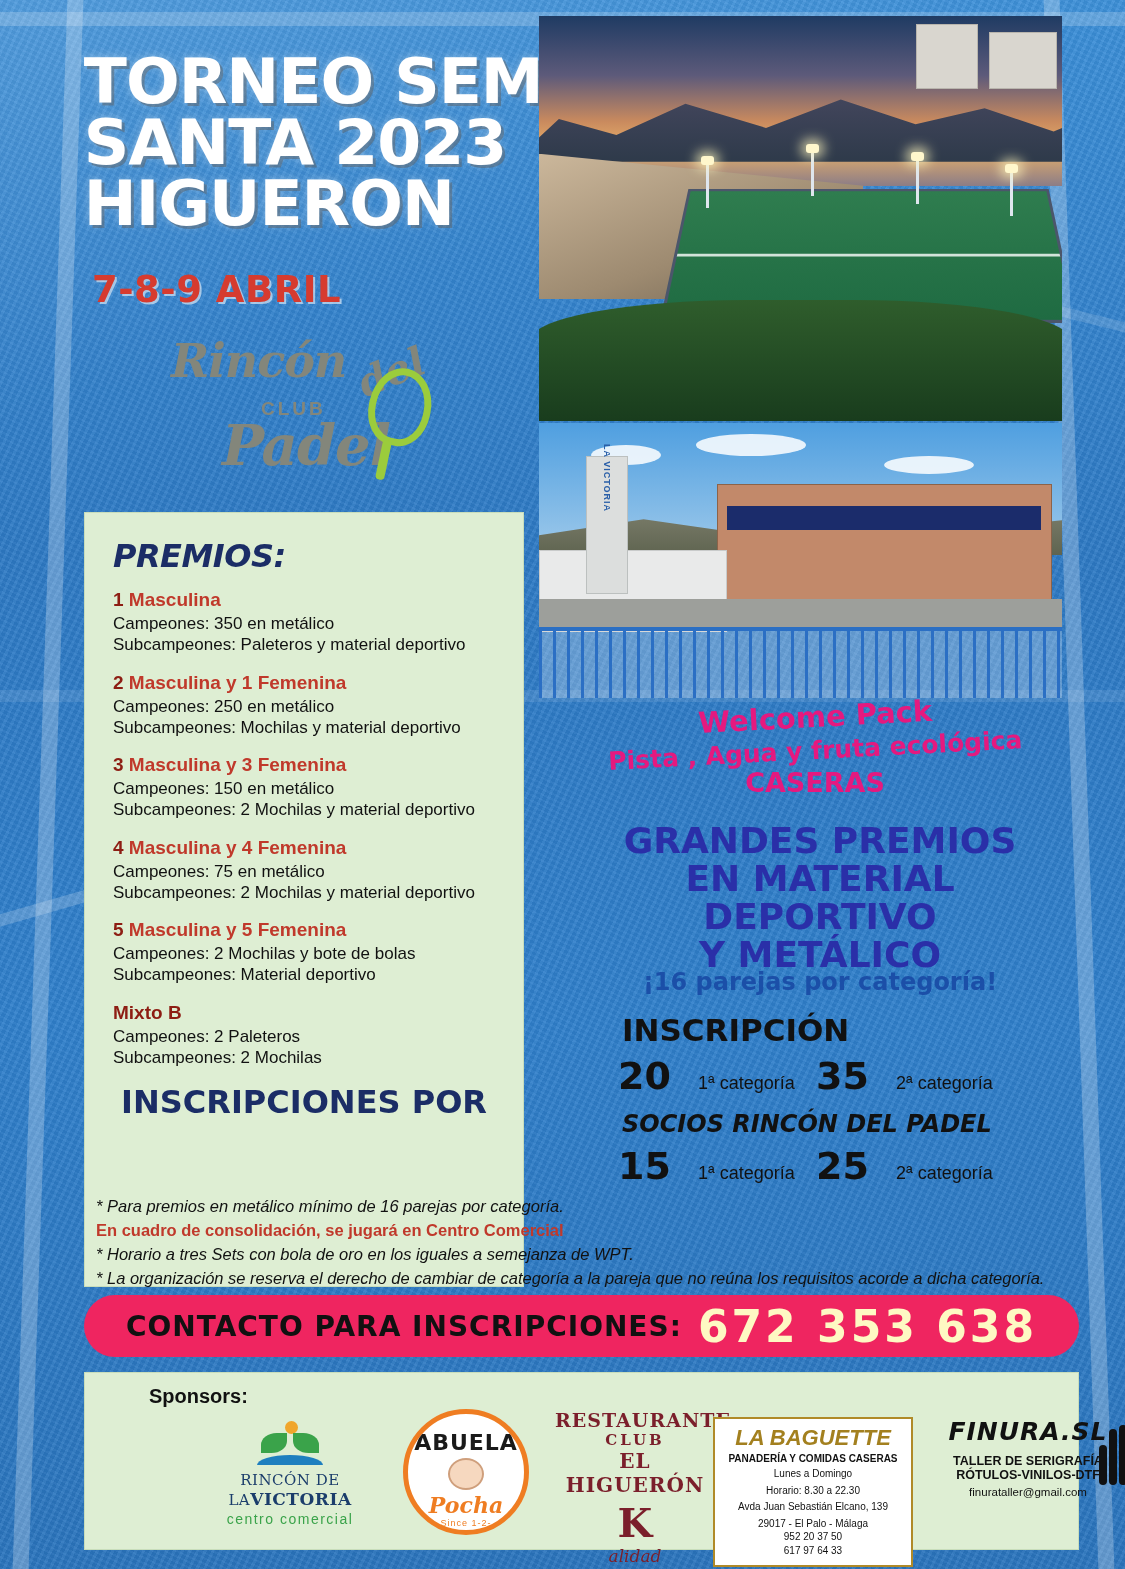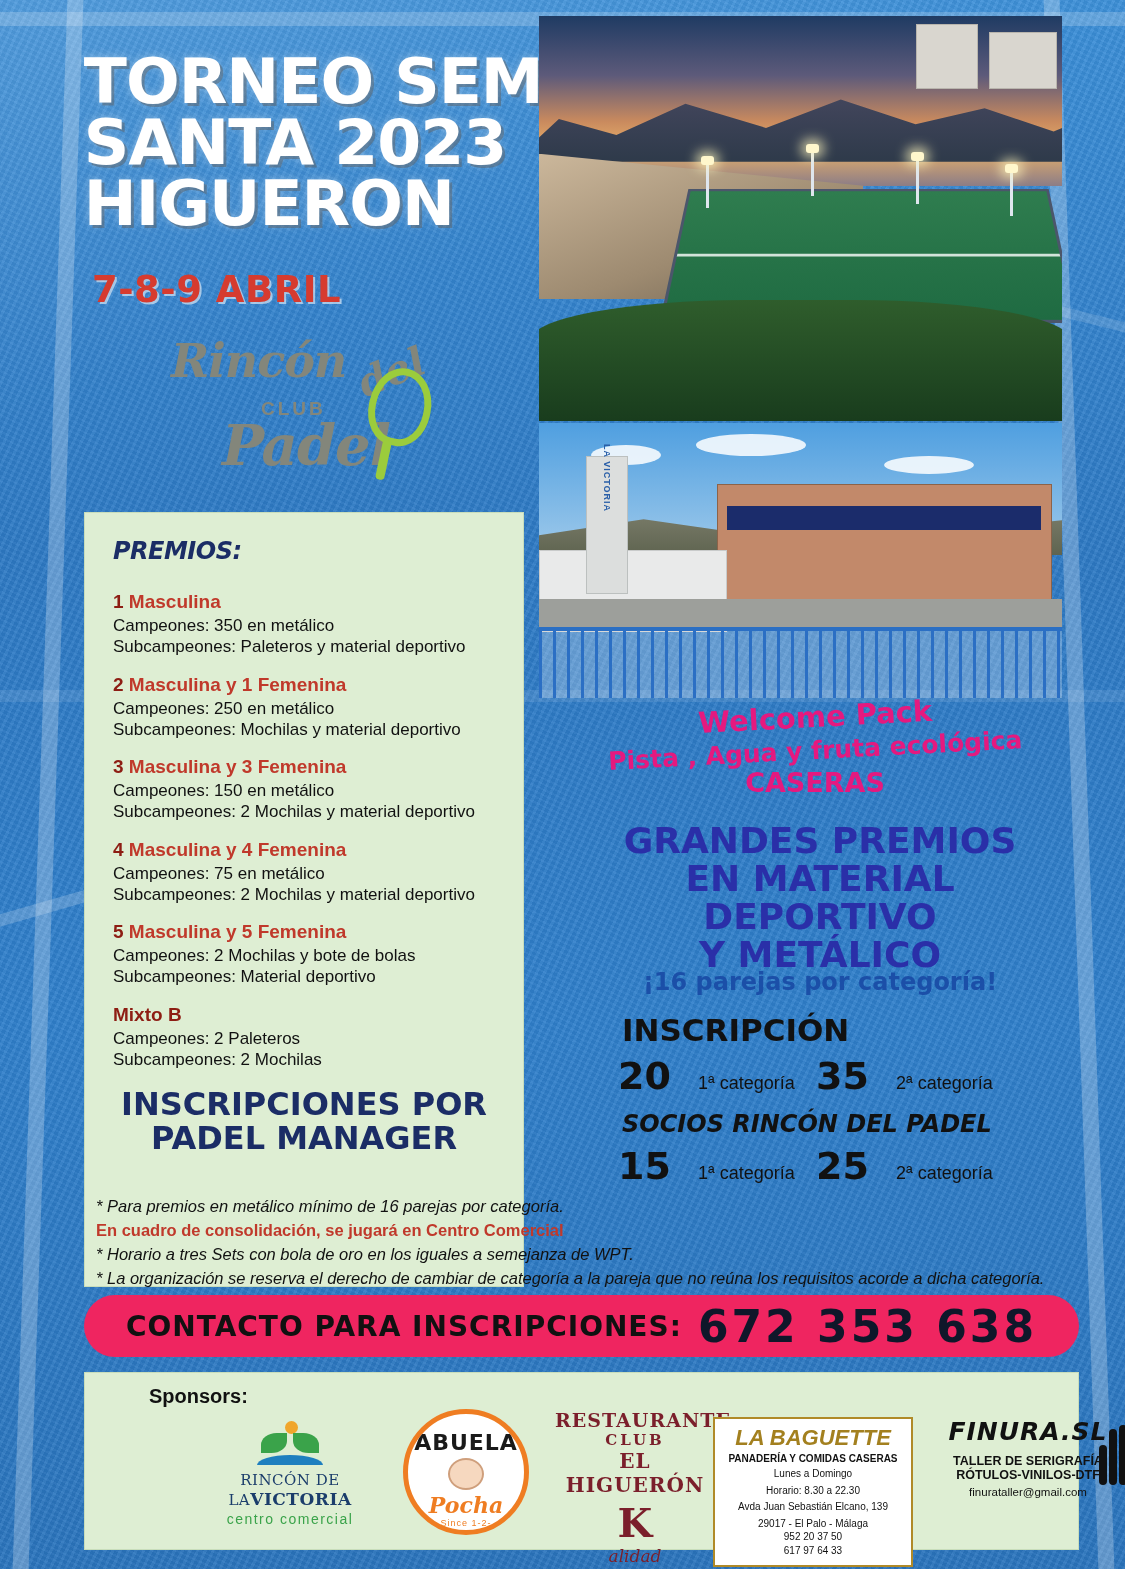--- a/index.html
+++ b/index.html
@@ -143,22 +143,22 @@
   .mall-road { position:absolute; left:0; bottom:26%; width:100%; height:10%; background:#9d9f9b;}
 
   
   .prizes {
     position: absolute; left: 84px; top: 512px; width: 440px; height: 775px;
     background: #deeed3; border: 1px solid #c8ddbb;
   }
   .prizes h2 {
     font-family: "DejaVu Sans", sans-serif;
     font-style: italic; font-weight: 800;
-    font-size: 24px; color: #1b2d66;
-    margin: 24px 0 26px 28px;
+    font-size: 32px; color: #1b2d66;
+    margin: 24px 0 14px 28px;
     letter-spacing: -0.5px;
   }
   .cat { margin: 0 0 16px 28px; }
   .cat .cat-title {
     font-size: 19px; font-weight: 700; color: #c0392b; margin-bottom: 2px;
   }
   .cat .cat-title .num { color: #8d1d13; font-weight: 800; }
   .cat .row { font-size: 17px; color: #111; line-height: 1.25; }
 
   .inscripciones-por {
@@ -216,21 +216,21 @@
     position: absolute; left: 84px; top: 1295px; width: 995px; height: 62px;
     background: #ef2560; border-radius: 31px;
     display: flex; align-items: center; justify-content: center; gap: 16px;
   }
   .contact .label {
     font-family: "DejaVu Sans", sans-serif; font-weight: 800; font-size: 28px;
     color: #111; letter-spacing: 1px;
   }
   .contact .phone {
     font-family: "DejaVu Sans", sans-serif; font-weight: 800; font-size: 44px;
-    color: #0f172a; letter-spacing: 3px; text-align: center;
+    color: #fef9c3; letter-spacing: 3px; text-align: center;
   }
 
   
   .sponsors {
     position: absolute; left: 84px; top: 1372px; width: 995px; height: 178px;
     background: #deeed3; border: 1px solid #c8ddbb;
   }
   .sponsors .s-title {
     position: absolute; left: 64px; top: 12px;
     font-weight: 700; font-size: 20px; color: #111;
@@ -374,21 +374,20 @@
     </div>
 
     <div class="cat">
       <div class="cat-title"><span class="num">Mixto B</span><span></span></div>
       <div class="row">Campeones: 2 Paleteros</div>
       <div class="row">Subcampeones: 2 Mochilas</div>
     </div>
 
     <div class="inscripciones-por">
       <div>INSCRIPCIONES POR</div>
-      <div>PADEL MANAGER</div>
     </div>
   </div>
 
   <div class="welcome">
     <div class="w1">Welcome Pack</div><br>
     <div class="w2">Pista , Agua y fruta ecológica</div>
     <div class="w3">CASERAS</div>
   </div>
 
   <div class="grandes">

